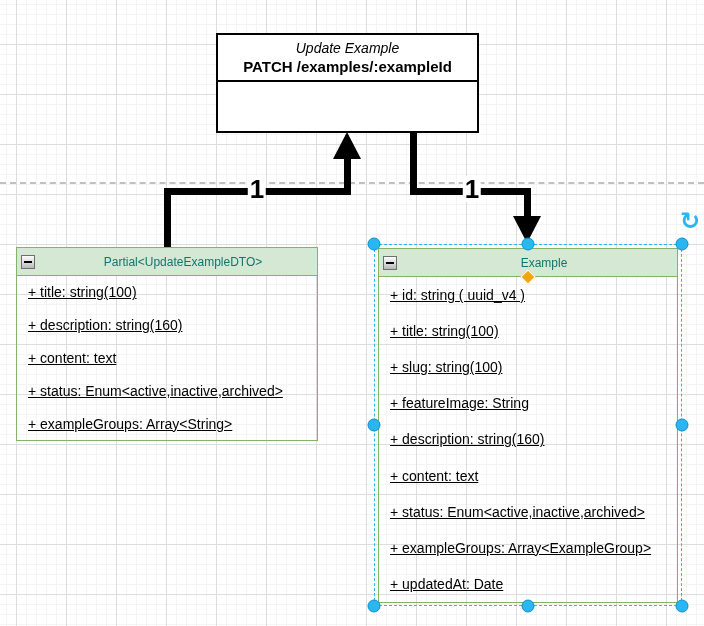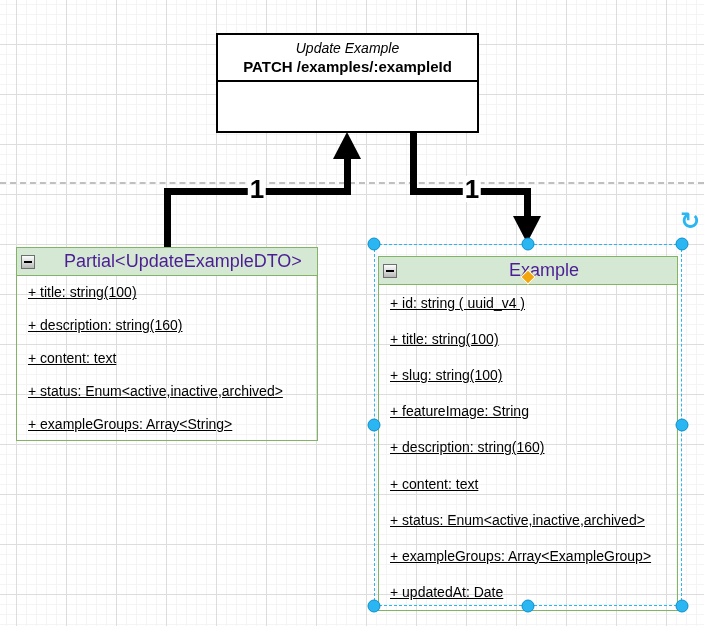--- a/index.html
+++ b/index.html
@@ -78,21 +78,21 @@
     border: 1px solid #82b366;
     background: transparent;
     display: flex; flex-direction: column;
   }
   .class-box .class-hdr {
     position: relative;
     height: 28px;
     background: #d5e8d4;
     border-bottom: 1px solid #82b366;
     display: flex; align-items: center; justify-content: center;
-    font-size: 18px; color: #4c1d95;
+    font-size: 12px; color: #0f766e;
     flex: 0 0 auto;
     padding-left: 32px;
   }
   .collapse-btn {
     position: absolute;
     left: 4px; top: 7px;
     width: 14px; height: 14px;
     border: 1px solid #6e6e6e;
     background: linear-gradient(180deg, #fcfcfc 0%, #dadada 55%, #b8b8b8 100%);
     display: flex; align-items: center; justify-content: center;
@@ -102,21 +102,21 @@
   .class-body { flex: 1 1 auto; display: flex; flex-direction: column; text-decoration: underline; }
   .class-body .row {
     flex: 1 1 auto;
     display: flex; align-items: center;
     padding-left: 11px;
     font-size: 14px; color: #000;
     white-space: nowrap;
   }
 
   .left-class  { left: 16px;  top: 247px; width: 302px; height: 194px; }
-  .right-class { left: 378px; top: 256px; width: 300px; height: 355px; }
+  .right-class { left: 378px; top: 248px; width: 300px; height: 355px; }
 
   
   .selection-rect {
     position: absolute;
     left: 374px; top: 244px;
     width: 308px; height: 362px;
     border: 1px dashed #29b6f2;
     pointer-events: none;
   }
   .handle {

